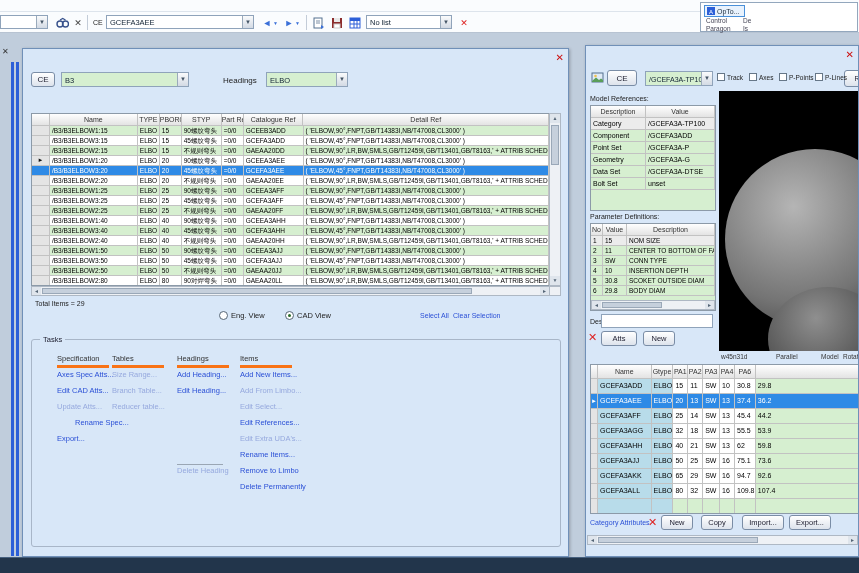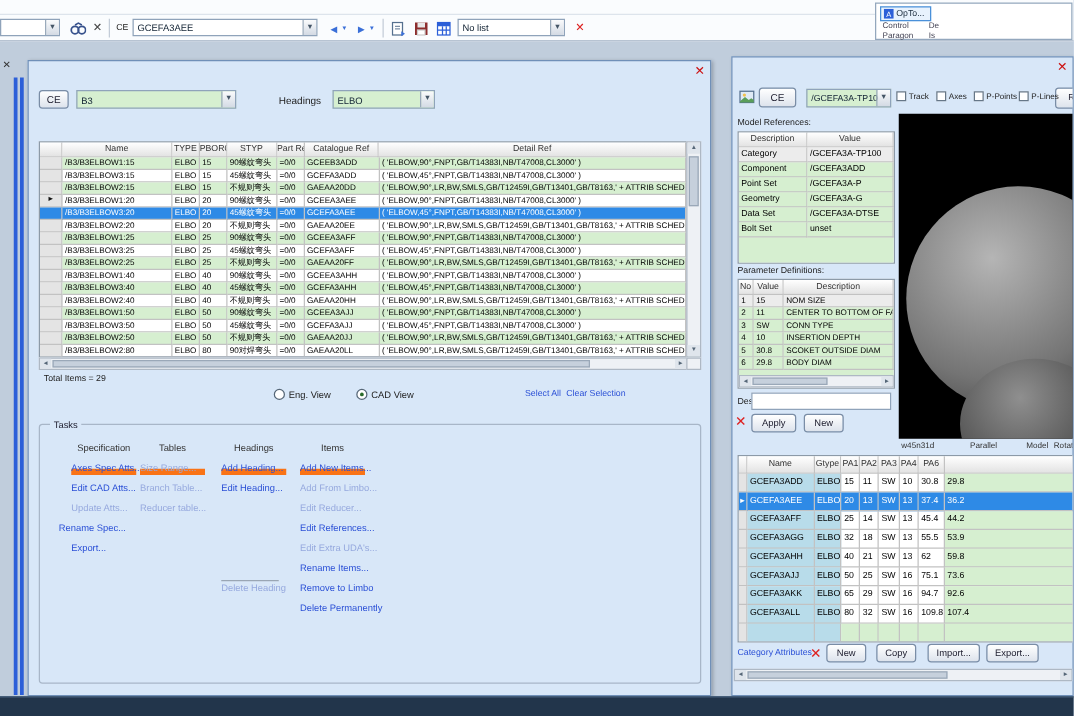--- a/index.html
+++ b/index.html
@@ -62,21 +62,21 @@
 
   .radio { display:flex; align-items:center; gap:3px; font-size:7.5px; color:#222; position:absolute; white-space:nowrap; }
   .radio .c { width:9px; height:9px; border-radius:50%; border:1px solid #567; background:#fff; position:relative; flex:0 0 9px; }
   .radio.on .c::after { content:''; position:absolute; inset:2px; border-radius:50%; background:#2a6b2a; }
 
   .cbx { position:absolute; display:flex; align-items:center; gap:2px; font-size:6.5px; color:#222; white-space:nowrap; }
   .cbx .box { width:8px; height:8px; border:1px solid #678; background:#fff; flex:0 0 8px; }
 
   .groupbox { position:absolute; border:1px solid #a8b6c8; border-radius:3px; }
   .legend { position:absolute; top:-5px; left:8px; background:var(--window,#d8e7f8); padding:0 3px; font-size:7.5px; color:#223; }
-  .task-head { position:absolute; font-size:7.5px; color:#333; border-bottom:5px solid #f97316; width:52px; padding-bottom:12px; white-space:nowrap;text-align:center; }
+  .task-head { position:absolute; font-size:7.5px; color:#333; border-bottom:3px solid #f97316; width:52px; padding-bottom:2px; white-space:nowrap; }
   .task-sep { position:absolute; width:46px; height:1px; background:#9aa6b4; }
 
   .viewport { position:absolute; background:#000; overflow:hidden; }
   .blob { position:absolute; border-radius:50%; }
 
   #bottom-bar { position:absolute; left:0; bottom:0; width:859px; height:16px; background:var(--darkbar,#22354b); border-top:1px solid #46607e; }
 
   .redx { color:#d22; font-weight:bold; }
   .input { position:absolute; border:1px solid #8fa3ba; background:#fff; font-size:7px; padding:0 2px; }
   .vbar { position:absolute; width:3px; background:#2c5fd8; }
@@ -351,35 +351,35 @@
   <div id="view-radios"></div>
   <div id="selection-links"></div>
 
   <div class="groupbox" style="left:8px;top:290px;width:530px;height:208px;">
     <span class="legend">Tasks</span>
     <div id="tasks-cols">
         <div class="task-head" style="left: 25px; top: 14px;">Specification</div>
         <div class="link" style="left: 25px; top: 30px;">Axes Spec Atts...</div>
         <div class="link" style="left: 25px; top: 46px;">Edit CAD Atts...</div>
         <div class="link dis" style="left: 25px; top: 62px;">Update Atts...</div>
-        <div class="link" style="left: 15px; top: 78px;">Rename Spec...</div>
+        <div class="link" style="left: 43px; top: 78px;">Rename Spec...</div>
         <div class="link" style="left: 25px; top: 94px;">Export...</div>
         <div class="task-head" style="left: 80px; top: 14px;">Tables</div>
         <div class="link dis" style="left: 80px; top: 30px;">Size Range...</div>
         <div class="link dis" style="left: 80px; top: 46px;">Branch Table...</div>
         <div class="link dis" style="left: 80px; top: 62px;">Reducer table...</div>
         <div class="task-head" style="left: 145px; top: 14px;">Headings</div>
         <div class="link" style="left: 145px; top: 30px;">Add Heading...</div>
         <div class="link" style="left: 145px; top: 46px;">Edit Heading...</div>
         <div class="task-sep" style="left: 145px; top: 123.6px;"></div>
         <div class="link dis" style="left: 145px; top: 126px;">Delete Heading</div>
         <div class="task-head" style="left: 208px; top: 14px;">Items</div>
         <div class="link" style="left: 208px; top: 30px;">Add New Items...</div>
         <div class="link dis" style="left: 208px; top: 46px;">Add From Limbo...</div>
-        <div class="link dis" style="left: 208px; top: 62px;">Edit Reducer...</div>
+        <div class="link dis" style="left: 208px; top: 62px;">Edit Select...</div>
         <div class="link" style="left: 208px; top: 78px;">Edit References...</div>
         <div class="link dis" style="left: 208px; top: 94px;">Edit Extra UDA's...</div>
         <div class="link" style="left: 208px; top: 110px;">Rename Items...</div>
         <div class="link" style="left: 208px; top: 126px;">Remove to Limbo</div>
         <div class="link" style="left: 208px; top: 142px;">Delete Permanently</div>
       </div>
   </div>
 <div class="radio" style="left: 196px; top: 262px;">
       <div class="c"></div>
       <div style="font-size: 7.5px;">Eng. View</div>
@@ -481,21 +481,21 @@
     </div>
   <div class="scrollh" style="left:5px;top:254px;width:124px;height:10px;">
     <span class="sarr" style="left:0;">◄</span>
     <span class="sarr" style="right:0;">►</span>
     <span class="thumb" style="left:10px;width:60px;"></span>
   </div>
 
   <div class="small-lbl" style="left:4px;top:272px;">Desc:</div>
   <input class="input" style="left: 15px; top: 268px; width: 112px; height: 14px;" value="">
   <div class="abs redx" style="left:2px;top:285px;font-size:11px;">✕</div>
-  <div class="btn" style="left:15px;top:285px;width:36px;height:15px;font-size:7.5px;">Apply</div>
+  <div class="btn" style="left:15px;top:285px;width:36px;height:15px;font-size:7.5px;">Atts</div>
   <div class="btn" style="left:57px;top:285px;width:32px;height:15px;font-size:7.5px;">New</div>
 
   <div class="viewport" style="left:133px;top:45px;width:141px;height:260px;">
     <div class="blob" style="right:-45px;top:58px;width:180px;height:180px;background:radial-gradient(circle at 38% 32%, #b5b5b5, #747474 58%, #2e2e2e 100%);"></div>
     <div class="blob" style="right:-28px;top:196px;width:120px;height:104px;background:radial-gradient(circle at 40% 30%, #8f8f8f, #4a4a4a 70%, #222 100%);"></div>
   </div>
   <div id="viewport-status"></div>
 
   <div class="grid" id="cat-grid" style="left:4px;top:318px;width:270px;height:150px;">
       <div class="srow header">

